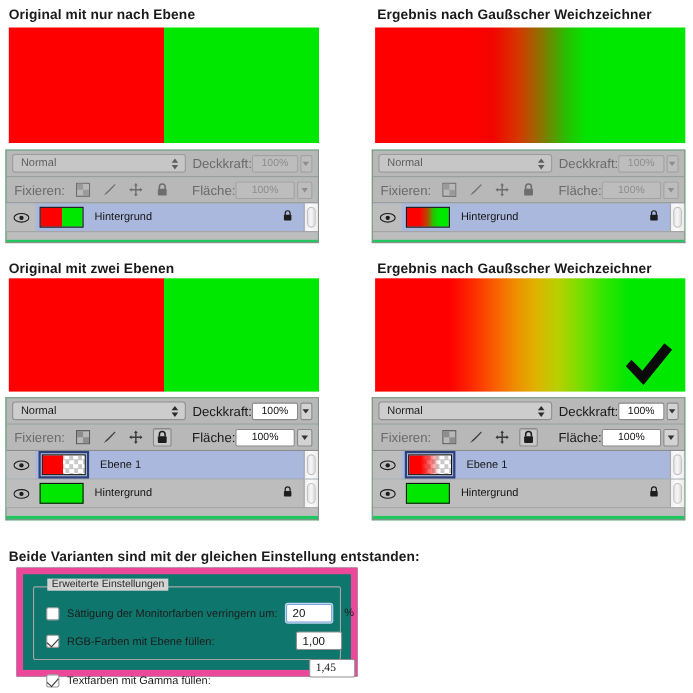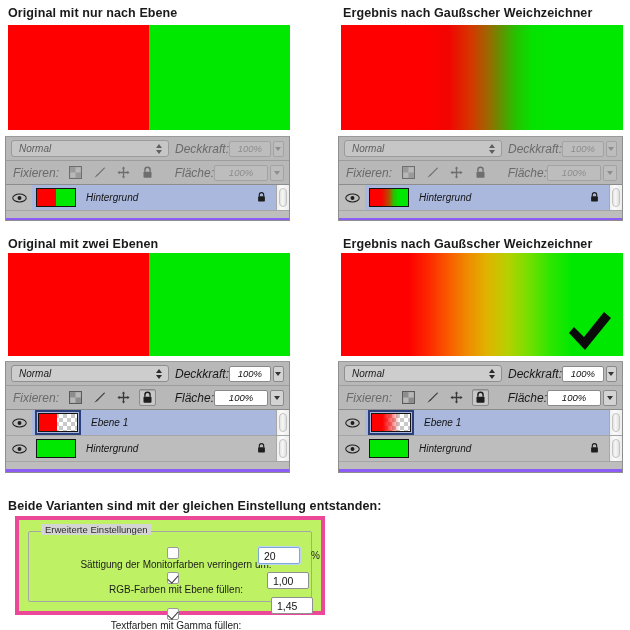--- a/index.html
+++ b/index.html
@@ -58,24 +58,23 @@
 
   .checkmark {
     position: absolute;
     width: 46px; height: 42px;
     pointer-events: none;
   }
 
   
   .lpanel {
     position: absolute;
-    background: #8b5cf6;
+    background: #22c55e;
     border: 1px solid #8e8e8e;
     border-top: 1px solid #9a9a9a;
-    font-style: italic;
   }
   .lrow {
     height: 24px;
     display: flex;
     align-items: center;
     border-bottom: 1px solid #9d9d9d;
     padding: 0 5px;
     background: #b8b8b8;
   }
   .lrow.second { border-bottom: 1px solid #8c8c8c; }
@@ -232,22 +231,22 @@
   .scrollthumb {
     position:absolute; left:2px; right:2px; top:3px; bottom:3px;
     border-radius: 5px;
     background: linear-gradient(to right,#e4e4e4,#f7f7f7 45%,#dedede);
     border: 1px solid #c3c3c3;
   }
 
   
   .settings-box {
     position: absolute;
-    background: #bef264;
-    border: 4px solid #ec4899;
+    background: #0f766e;
+    border: 6px solid #ec4899;
   }
   .group-frame {
     position: absolute;
     left: 9px; right: 9px; top: 11px; bottom: 9px;
     border: 1px solid #a6a6a6;
     border-radius: 2px;
   }
   .group-legend {
     position: absolute;
     left: 22px; top: 4px;
@@ -256,21 +255,20 @@
     font-size: 9.5px;
     color: #2a2a2a;
     white-space: nowrap;
   }
   .setrow {
     position: absolute;
     left: 21px; right: 16px;
     height: 18px;
     display: flex;
     align-items: center;
-    flex-direction: column;
   }
   .cbox {
     width: 12px; height: 12px;
     background: #fdfdfd;
     border: 1px solid #9a9a9a;
     border-radius: 2px;
     flex: 0 0 auto;
     position: relative;
   }
   .cbox.checked::after {
@@ -672,16 +670,16 @@
     <div class="setrow" style="top:52px;">
       <span class="cbox checked"></span>
       <span class="setlabel">RGB-Farben mit Ebene füllen:</span>
     </div>
     <div class="setfield" style="left:248px; top:52px;">1,00</div>
 
     <div class="setrow" style="top:88px;">
       <span class="cbox checked"></span>
       <span class="setlabel">Textfarben mit Gamma füllen:</span>
     </div>
-    <div class="setfield" style="left:252px; top:77px;">1,45</div>
+    <div class="setfield" style="left:260px; top:77px;font-family:Liberation Serif, serif;">1,45</div>
   </div>
 
 </div>
 
 </body></html>

